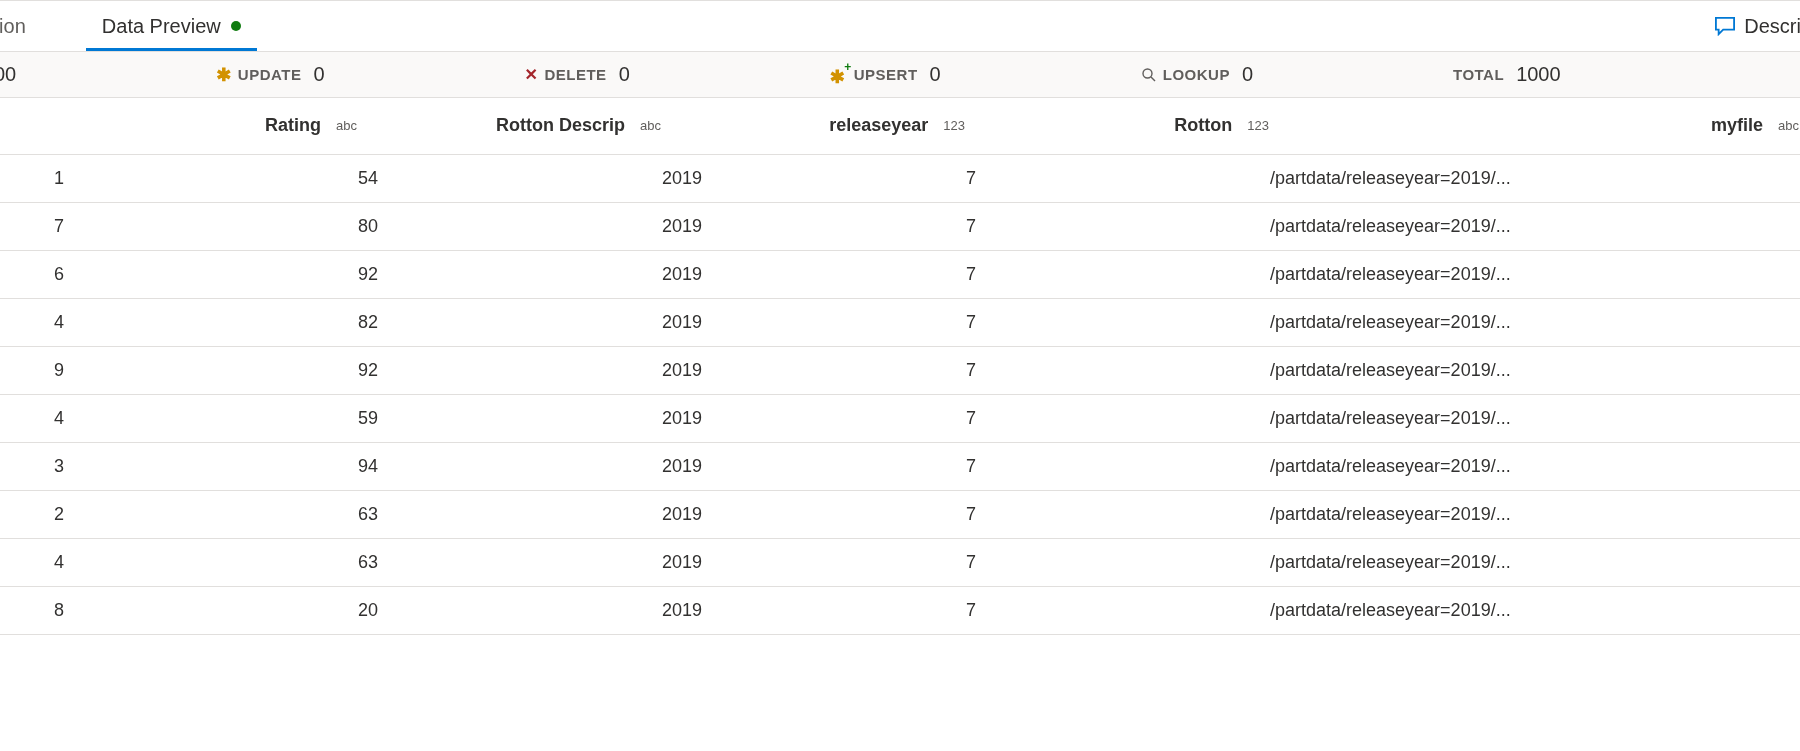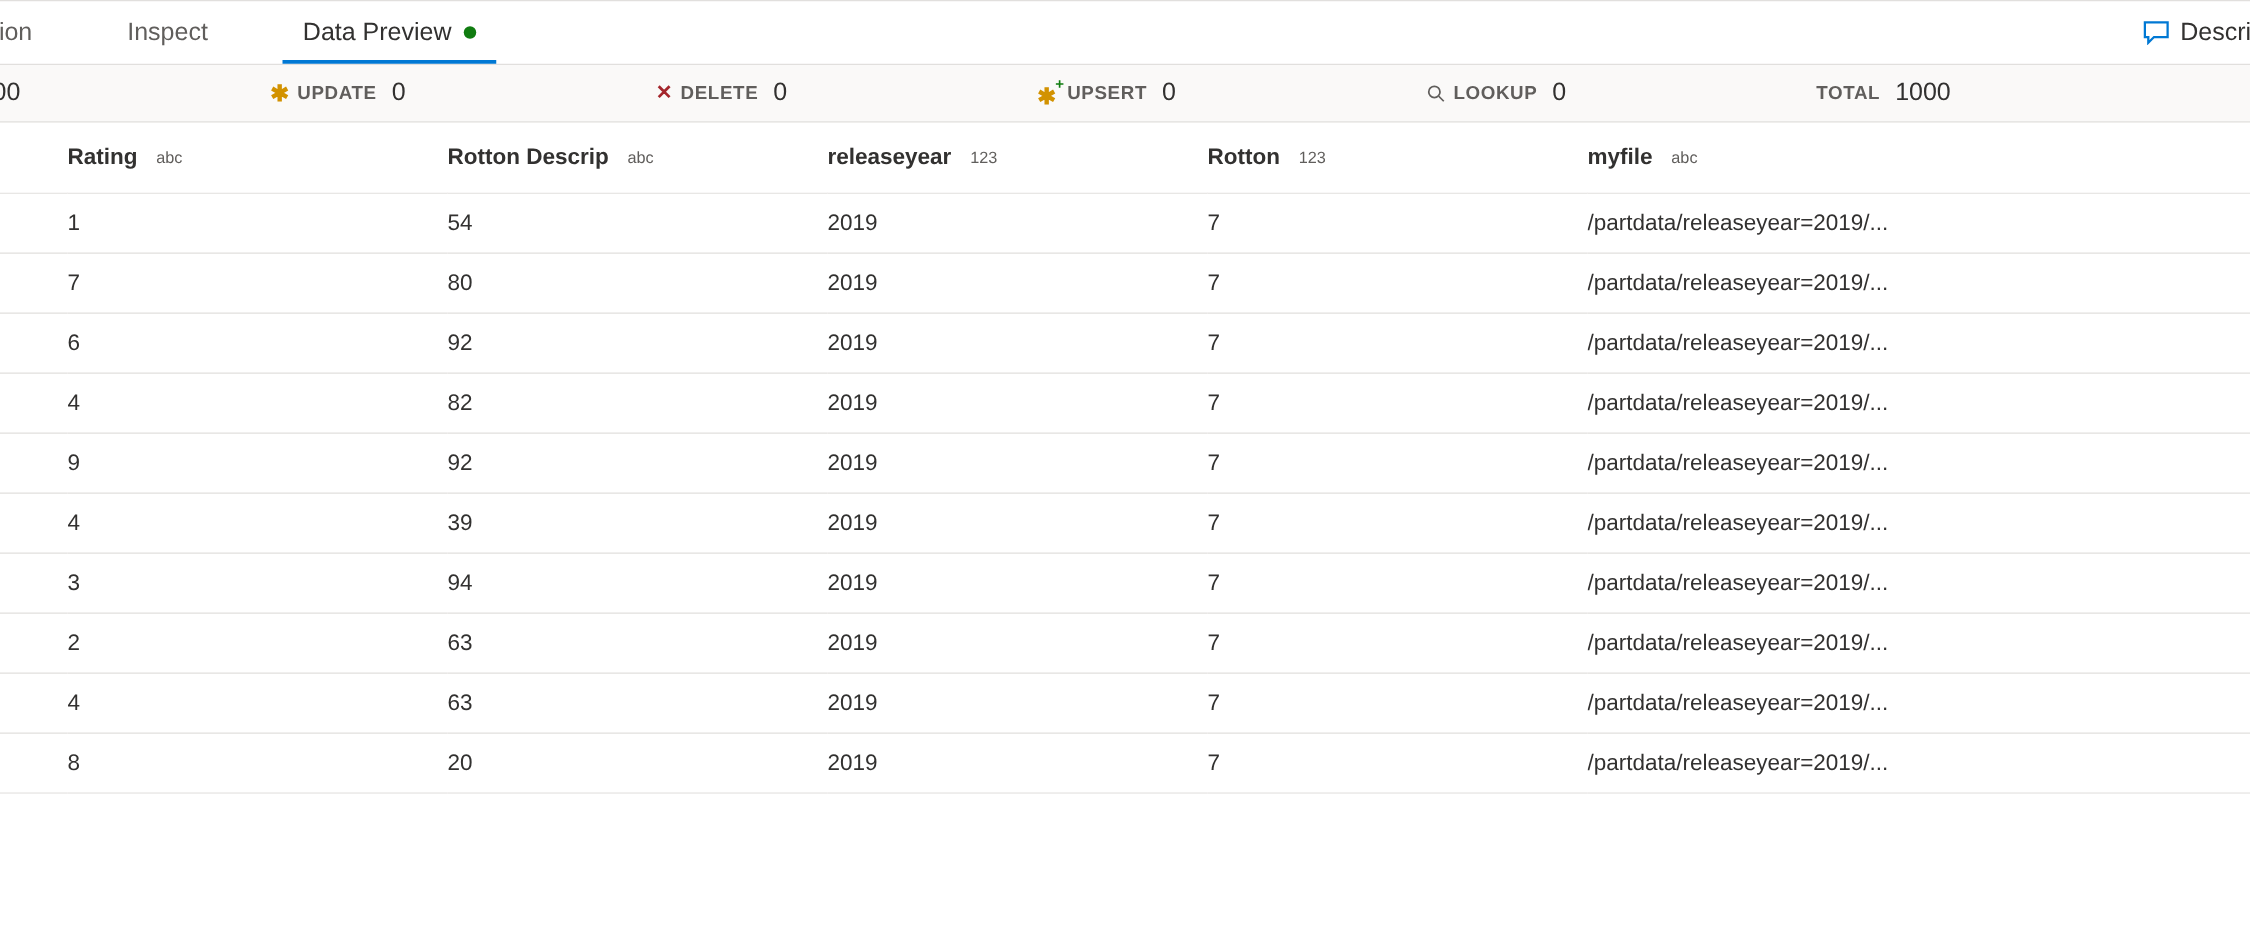--- a/index.html
+++ b/index.html
@@ -117,20 +117,21 @@
     overflow: hidden;
     text-overflow: ellipsis;
   }
   .grid thead th {
     height: 56px;
     font-size: 18px;
     color: #323130;
     background: #ffffff;
     position: relative;
     padding-left: 0;
+    text-align: right;
   }
   .grid thead th .hlabel { font-weight: 600; }
   .grid thead th .htype {
     font-size: 13px;
     color: #605e5c;
     font-weight: 400;
     margin-left: 10px;
     vertical-align: 1px;
   }
   .grid tbody td {
@@ -153,23 +154,20 @@
   .ic-plus-badge .ast { color:#d29200; font-size:18px; position:absolute; left:0; top:0; }
   .ic-plus-badge .plus { color:#107c10; font-size:12px; font-weight:bold; position:absolute; right:-4px; top:-6px; }
   .ic-search { color:#605e5c; }
 </style>
 </head>
 <body>
 
 <div class="tabs">
   <div class="tab first">
     <span>jection</span>
-  </div>
-  <div class="tab">
-    <span>Inspect</span>
   </div>
   <div class="tab active">
     <span>Data Preview</span>
     <span class="dot"></span>
   </div>
   <div class="tabs-spacer"></div>
   <div class="desc-btn">
     <svg width="22" height="20" viewBox="0 0 24 22">
       <path d="M2 2 h20 v13 h-12 l-5 5 v-5 h-3 z" fill="none" stroke="#0078d4" stroke-width="2"></path>
     </svg>
@@ -297,21 +295,21 @@
         <td></td>
         <td>9</td>
         <td>92</td>
         <td>2019</td>
         <td>7</td>
         <td>/partdata/releaseyear=2019/...</td>
       </tr>
       <tr>
         <td></td>
         <td>4</td>
-        <td>39</td>
+        <td>59</td>
         <td>2019</td>
         <td>7</td>
         <td>/partdata/releaseyear=2019/...</td>
       </tr>
       <tr>
         <td></td>
         <td>3</td>
         <td>94</td>
         <td>2019</td>
         <td>7</td>

